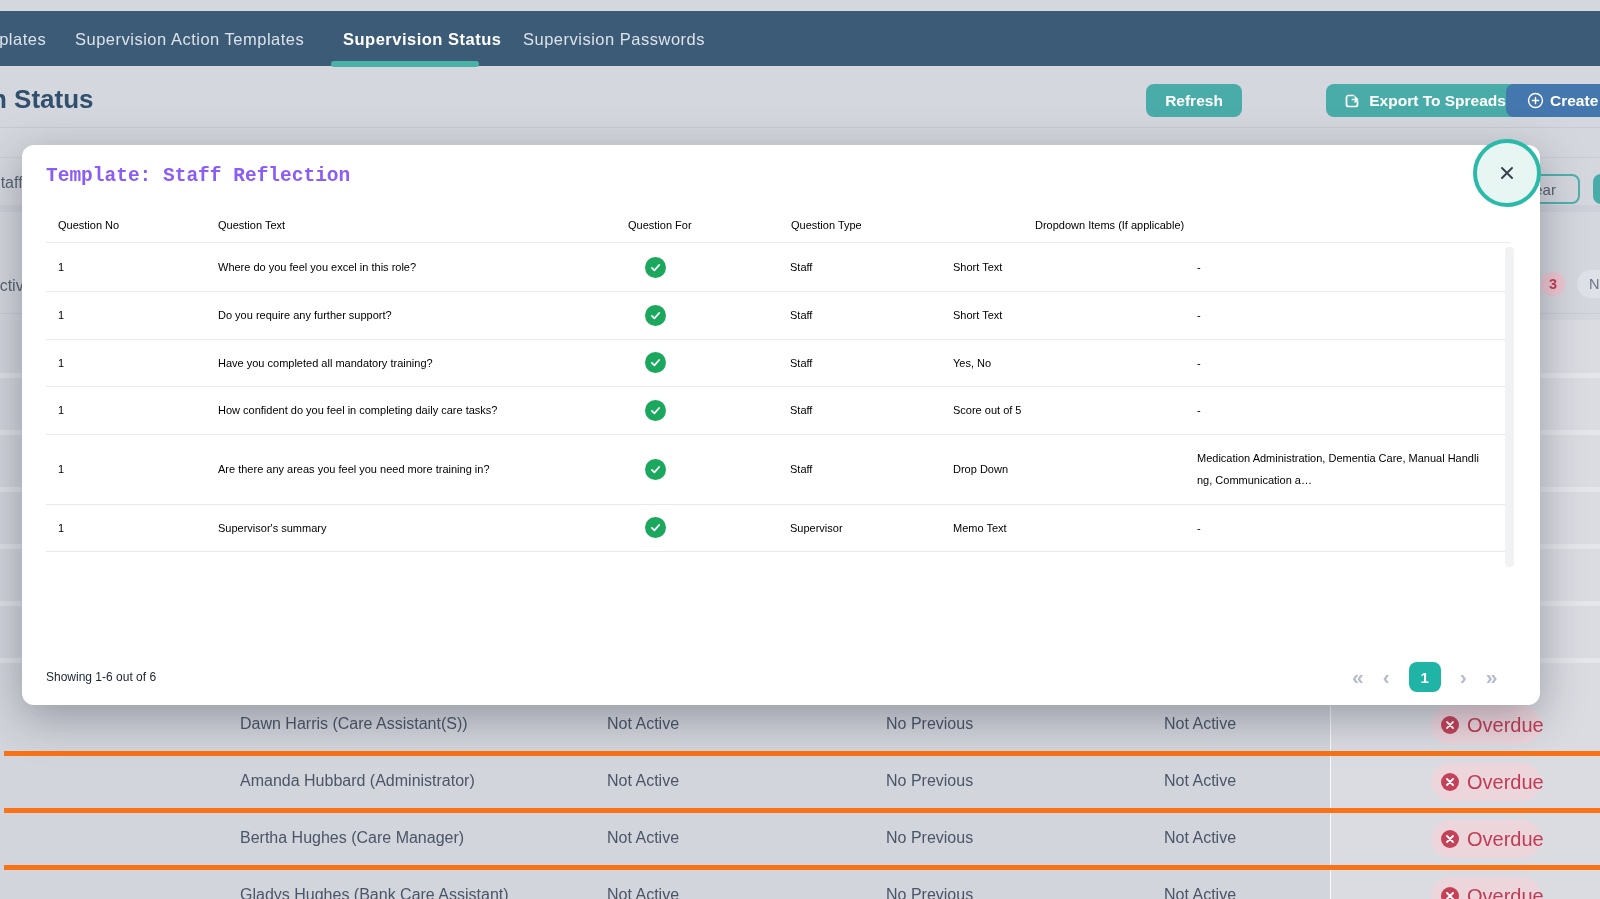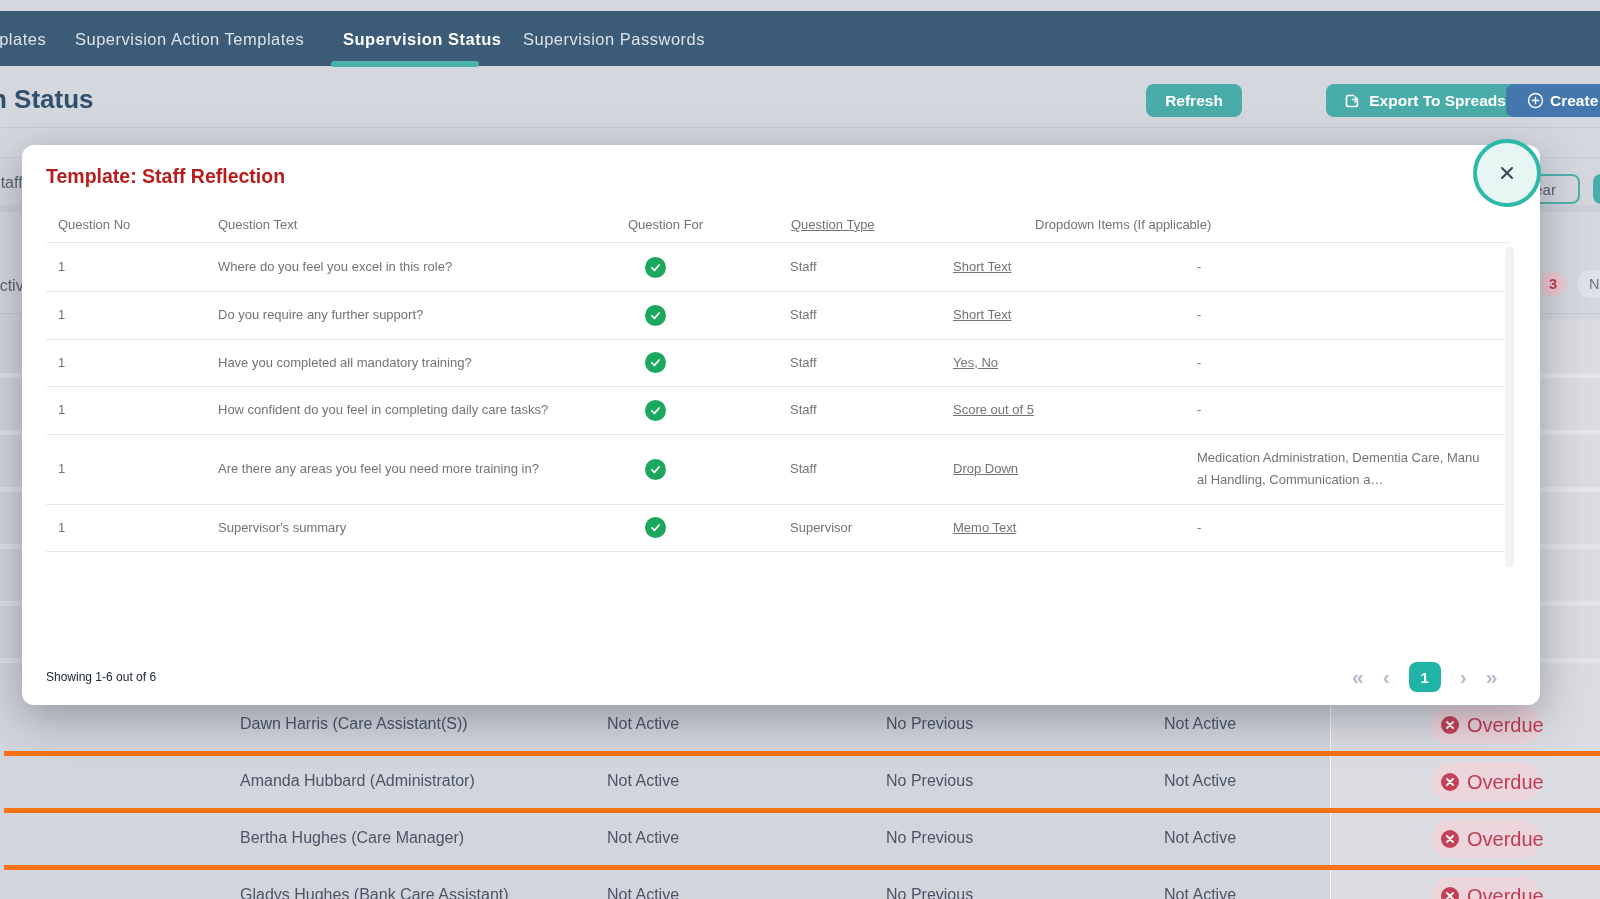--- a/index.html
+++ b/index.html
@@ -37,34 +37,34 @@
 #bg-table { position:absolute; left:0; top:320px; width:1600px; height:579px; background:#D3D5DC; }
 .band { position:absolute; left:0; width:1600px; height:5px; background:#DFE1E7; }
 #sticky-col { position:absolute; left:1330px; top:0; width:270px; height:579px; background:rgba(255,255,255,0.18); border-left:1.5px solid rgba(255,255,255,0.85); }
 .bgrow { position:absolute; left:4px; width:1600px; height:57px; border-bottom:5px solid #f97316; }
 .bgrow .cell { position:absolute; top:0; height:49px; display:flex; align-items:center; font-size:16px; color:#4A5568; white-space:nowrap; }
 .badge { position:absolute; left:1427px; top:7px; width:110px; height:38px; border-radius:19px; background:#EDD5DC; display:flex; align-items:center; padding:0 12px 0 10px; gap:8px; font-size:20px; color:#BE3D55; }
 .badge .bi { width:18px; height:18px; border-radius:50%; background:#C34258; display:flex; align-items:center; justify-content:center; flex:none; }
 
 
 #modal { position:absolute; left:22px; top:145px; width:1518px; height:560px; background:#ffffff; border-radius:12px; box-shadow:0 12px 45px rgba(30,35,50,0.35); }
-#modal-title { position:absolute; left:24px; top:20px; font-size:19.5px; font-weight:700; color:#b91c1c; }
+#modal-title { position:absolute; left:24px; top:20px; font-size:19.5px; font-weight:700; color:#8b5cf6;font-family:Liberation Mono, monospace; }
 #close-btn { position:absolute; left:1451px; top:-6px; width:68px; height:68px; border-radius:50%; background:#E8F6F3; border:4px solid #2BB9A9; display:flex; align-items:center; justify-content:center; }
 #mtable { position:absolute; left:24px; top:58px; width:1464px; }
 .mhead { display:flex; height:39px; align-items:center; padding-top:5px; font-size:15.5px; color:#1F2937; }
 .mrow { display:flex; align-items:center; border-top:1px solid #E8E9ED; min-height:46px; }
 .mrow:first-child { min-height:49px; }
 .mrow:last-child { border-bottom:1px solid #E8E9ED; }
-.mc { padding:12px 0 12px 12px; font-size:13px; color:#737373; line-height:22.5px; }
+.mc { padding:12px 0 12px 12px; font-size:11px; color:#000000; line-height:22.5px; }
 .c1 { width:160px; }
 .c2 { width:410px; }
 .c2 span { display:inline-block; max-width:352px; word-break:break-all; }
 .c3 { width:162px; }
 .c4 { width:163px; }
-.c5 { width:244px;text-decoration:underline; }
+.c5 { width:244px; }
 .c6 { width:325px; }
 .c6 span { display:inline-block; max-width:285px; word-break:break-all; }
 .chk { width:21px; height:21px; border-radius:50%; background:#1BA75D; display:flex; align-items:center; justify-content:center; margin-left:17px; }
 #scrollbar { position:absolute; left:1483px; top:102px; width:9px; height:320px; background:#F1F2F4; border-radius:4px; }
 #showing { position:absolute; left:24px; top:525px; font-size:12px; color:#1A2330; }
 #pager { position:absolute; left:1330px; top:513px; height:38px; display:flex; align-items:center; gap:19px; }
 .pgc { font-size:21px; font-weight:700; color:#B7BCCC; }
 #pg-current { width:32px; height:30px; border-radius:8px; background:#1FB4A6; color:#fff; font-size:15px; font-weight:700; display:flex; align-items:center; justify-content:center; }
 </style>
 </head>

